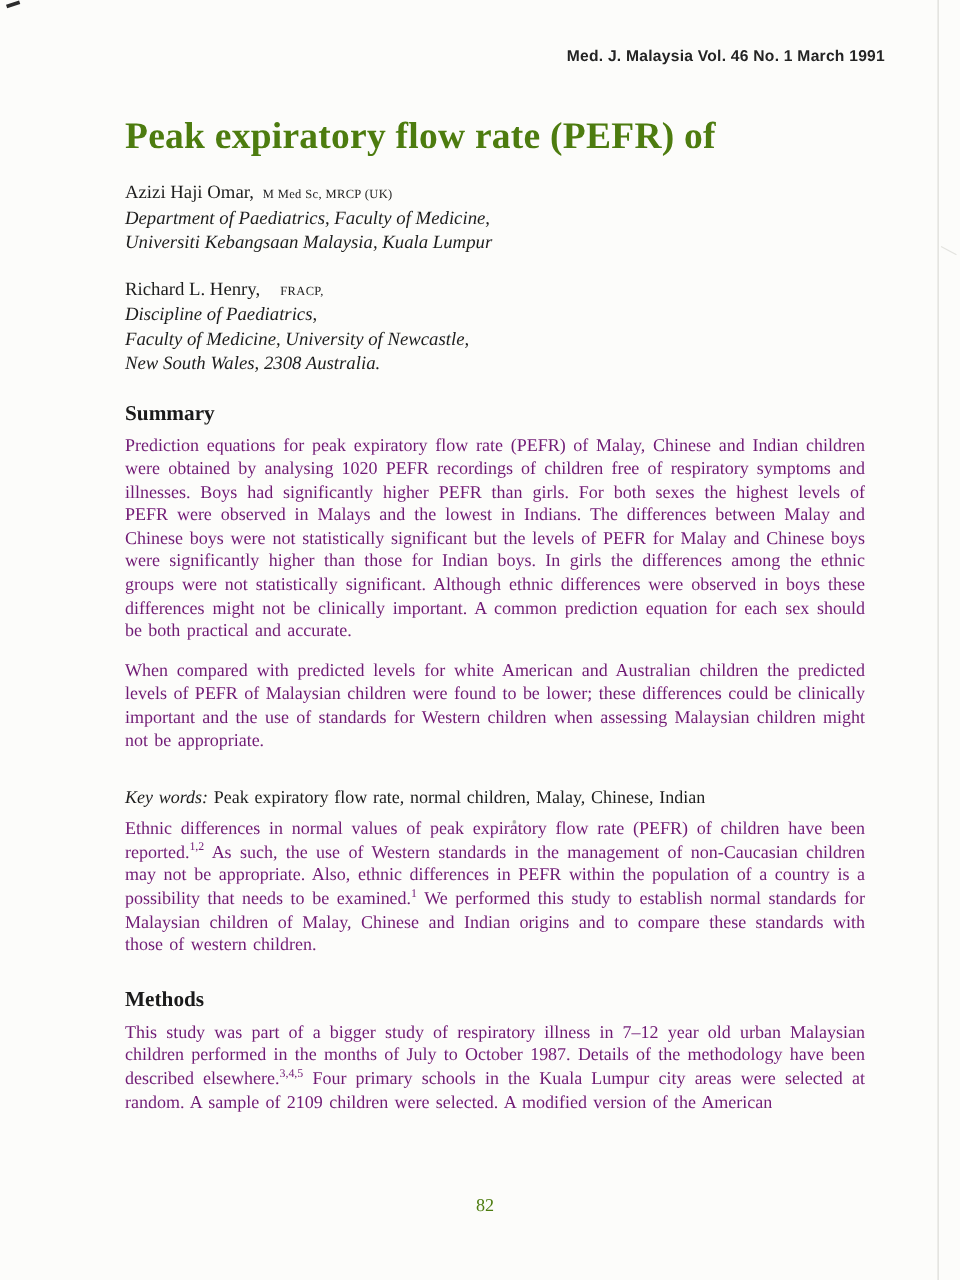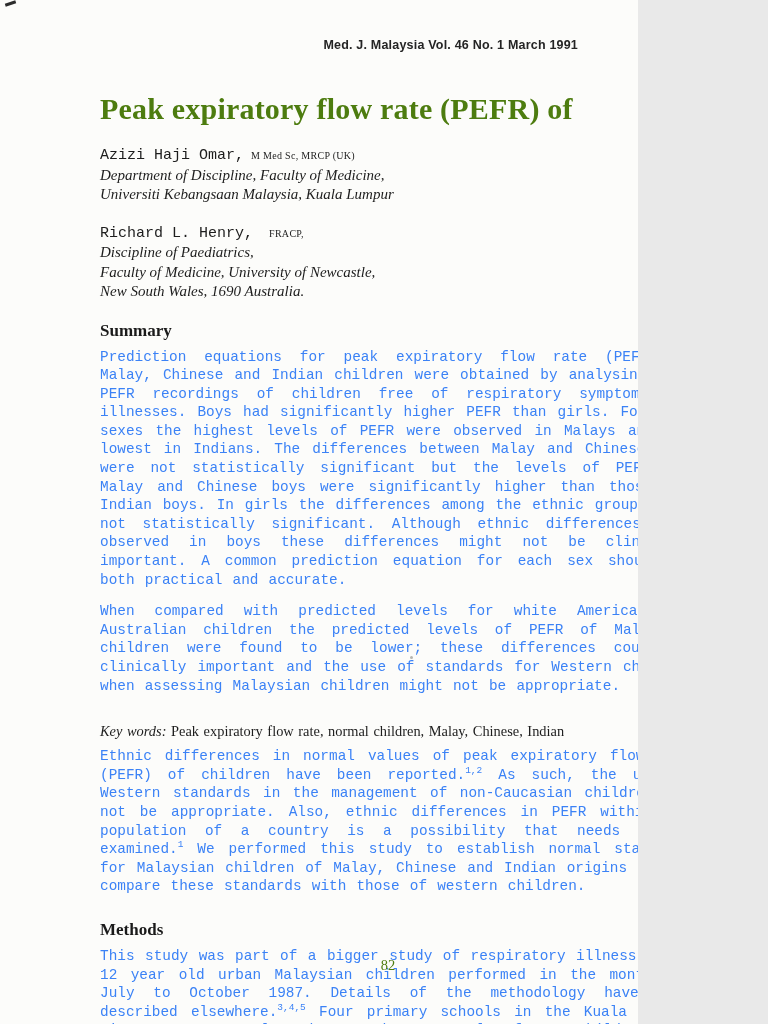--- a/index.html
+++ b/index.html
@@ -2,21 +2,21 @@
 <html><head>
 <meta charset="utf-8">
 <style>
   html, body {
     margin: 0;
     padding: 0;
     background: #e9e9e9;
   }
   .page {
     position: relative;
-    width: 638px;
+    width: 768px;
     height: 1024px;
     background: #fcfcfa;
     overflow: hidden;
     font-family: "Liberation Serif", serif;
     color: #1d1d1d;
   }
   .journal-header {
     position: absolute;
     top: 38px;
     right: 60px;
@@ -39,21 +39,21 @@
     font-weight: bold;
     color: #4d7c0f;
     letter-spacing: 0.2px;
   }
   .author-block {
     font-size: 15px;
     line-height: 19.5px;
   }
   .author-block.first { margin-top: 14px; }
   .author-block.second { margin-top: 18px; }
-  .author-name { font-style: normal; font-family: Liberation Mono, monospace; }
+  .author-name { font-style: normal; }
   .author-credentials {
     font-size: 10px;
     letter-spacing: 0.3px;
   }
   .author-block.first .author-credentials { margin-left: 7px; }
   .author-block.second .author-credentials { margin-left: 16px; }
   .affil { font-style: italic; }
   .section-heading {
     margin: 0;
     font-size: 17px;
@@ -62,22 +62,21 @@
   }
   .summary-heading { margin-top: 19px; }
   .intro-heading   { margin-top: 28px; }
   .methods-heading { margin-top: 24px; }
   .body-para {
     margin: 7px 0 0 0;
     font-size: 14.4px;
     line-height: 18.6px;
     text-align: justify;
     word-spacing: 1.5px;
-    color: #3b82f6;
-    font-family: Liberation Mono, monospace;
+    color: #701a75;
   }
   .body-para.second { margin-top: 13px; }
   sup {
     font-size: 9.5px;
     line-height: 0;
     vertical-align: super;
   }
   .keywords-line {
     margin-top: 28px;
     font-size: 14.4px;
@@ -145,31 +144,31 @@
 
   <div class="content">
 
     <h1 class="article-title"><span>Peak expiratory flow rate (PEFR) of</span><br>
     </h1>
 
     <div class="author-block first">
       <div>
         <span class="author-name">Azizi Haji Omar,</span><span class="author-credentials">M Med Sc, MRCP (UK)</span>
       </div>
-      <div class="affil">Department of Discipline, Faculty of Medicine,</div>
+      <div class="affil">Department of Paediatrics, Faculty of Medicine,</div>
       <div class="affil">Universiti Kebangsaan Malaysia, Kuala Lumpur</div>
     </div>
 
     <div class="author-block second">
       <div>
         <span class="author-name">Richard L. Henry,</span><span class="author-credentials">FRACP,</span>
       </div>
       <div class="affil">Discipline of Paediatrics,</div>
       <div class="affil">Faculty of Medicine, University of Newcastle,</div>
-      <div class="affil">New South Wales, 1690 Australia.</div>
+      <div class="affil">New South Wales, 2308 Australia.</div>
     </div>
 
     <h2 class="section-heading summary-heading">Summary</h2>
     <p class="body-para">Prediction equations for peak expiratory flow rate (PEFR) of Malay, Chinese and Indian children were obtained by analysing 1020 PEFR recordings of children free of respiratory symptoms and illnesses. Boys had significantly higher PEFR than girls. For both sexes the highest levels of PEFR were observed in Malays and the lowest in Indians. The differences between Malay and Chinese boys were not statistically significant but the levels of PEFR for Malay and Chinese boys were significantly higher than those for Indian boys. In girls the differences among the ethnic groups were not statistically significant. Although ethnic differences were observed in boys these differences might not be clinically important. A common prediction equation for each sex should be both practical and accurate.</p>
     <p class="body-para second">When compared with predicted levels for white American and Australian children the predicted levels of PEFR of Malaysian children were found to be lower; these differences could be clinically important and the use of standards for Western children when assessing Malaysian children might not be appropriate.</p>
 
     <div class="keywords-line">
       <span class="keywords-label">Key words:</span>
       <span>Peak expiratory flow rate, normal children, Malay, Chinese, Indian</span>
     </div>

